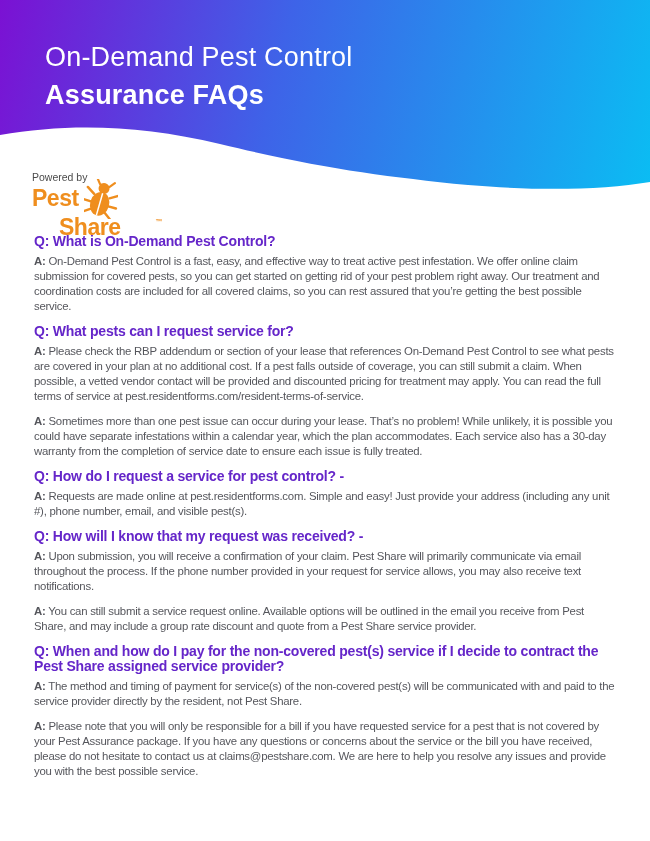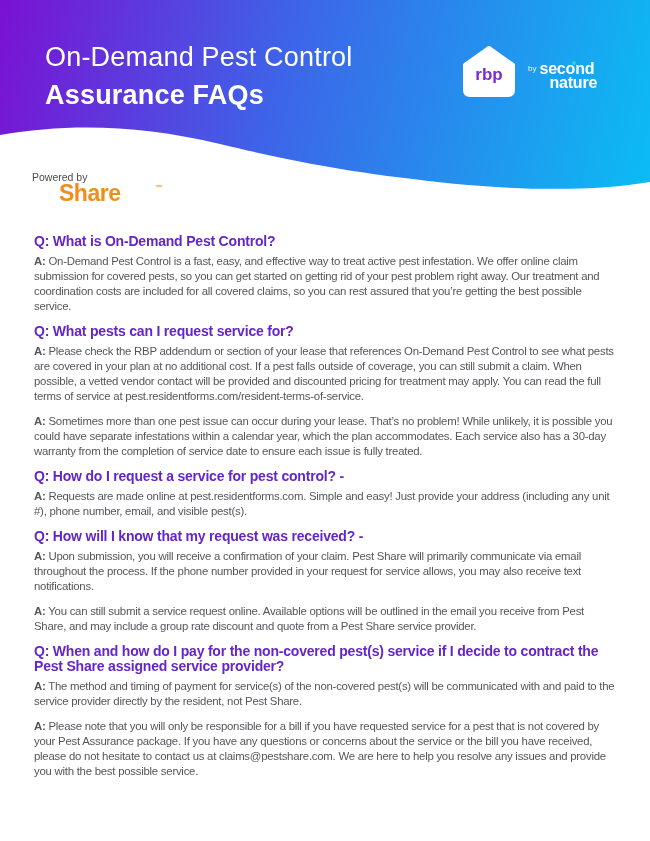--- a/index.html
+++ b/index.html
@@ -84,44 +84,40 @@
 
 <div class="page">
 
   <div class="header">
 
     <div class="header-titles">
       <div class="title-line1">On-Demand Pest Control</div>
       <div class="title-line2">Assurance FAQs</div>
     </div>
 
-    <div class="brand-lockup">
-      <div class="rbp-badge">
-        <svg width="58" height="58" viewBox="0 0 58 58">
-          <rect x="12" y="11" width="35" height="35" rx="8" transform="rotate(45 29.5 28.5)" fill="#2ED3C6"></rect>
-          <path d="M29 4 L53 21 V46 Q53 51 48 51 H10 Q5 51 5 46 V21 Z" fill="#ffffff" stroke="#ffffff" stroke-width="4" stroke-linejoin="round"></path>
-          <text x="29" y="36" text-anchor="middle" font-family="Liberation Sans, DejaVu Sans, sans-serif" font-size="17" font-weight="bold" fill="#7A2BD0">rbp</text>
-        </svg>
-      </div>
-      <div class="sn-wordmark">
-        <span class="sn-by">by</span>
-        <span class="sn-words">
-          <span>sec</span><span class="sn-o">o</span><span>nd</span><br>
-          <span class="sn-word2">nature</span>
-        </span>
-      </div>
-    </div>
 
     <svg class="header-wave" viewBox="0 0 650 110" preserveAspectRatio="none">
       <path d="M0,25 C70,13 140,15 220,34 C320,58 380,66 468,75 C540,81 602,80 650,72 L650,110 L0,110 Z" fill="#ffffff"></path>
     </svg>
   </div>
 
   <div class="pestshare-logo">
     <div class="ps-powered">Powered by</div>
+    <div class="ps-row">
+      <span class="ps-word1">Pest</span>
+      <svg class="ps-bug" width="34" height="40" viewBox="0 0 34 40">
+        <g transform="rotate(16 17 20)">
+          <path d="M12 6 L8 1 M22 6 L26 1" stroke="#EF8E1E" stroke-width="2.2" fill="none" stroke-linecap="round"></path>
+          <path d="M9 17 L1 12 M8 25 L0 25 M10 32 L3 37 M25 17 L33 12 M26 25 L34 25 M24 32 L31 37" stroke="#EF8E1E" stroke-width="2.4" fill="none" stroke-linecap="round"></path>
+          <circle cx="17" cy="9" r="5.5" fill="#EF8E1E"></circle>
+          <ellipse cx="17" cy="25" rx="9.5" ry="12" fill="#EF8E1E"></ellipse>
+          <line x1="17" y1="14" x2="17" y2="37" stroke="#ffffff" stroke-width="1.5"></line>
+        </g>
+      </svg>
+    </div>
     <div class="ps-row2">
       <span class="ps-word2">Share</span>
       <span class="ps-tm">™</span>
     </div>
   </div>
 
   <div class="content">
     <div class="faq-item">
       <div class="faq-q">
         <span class="q-label">Q:</span>

